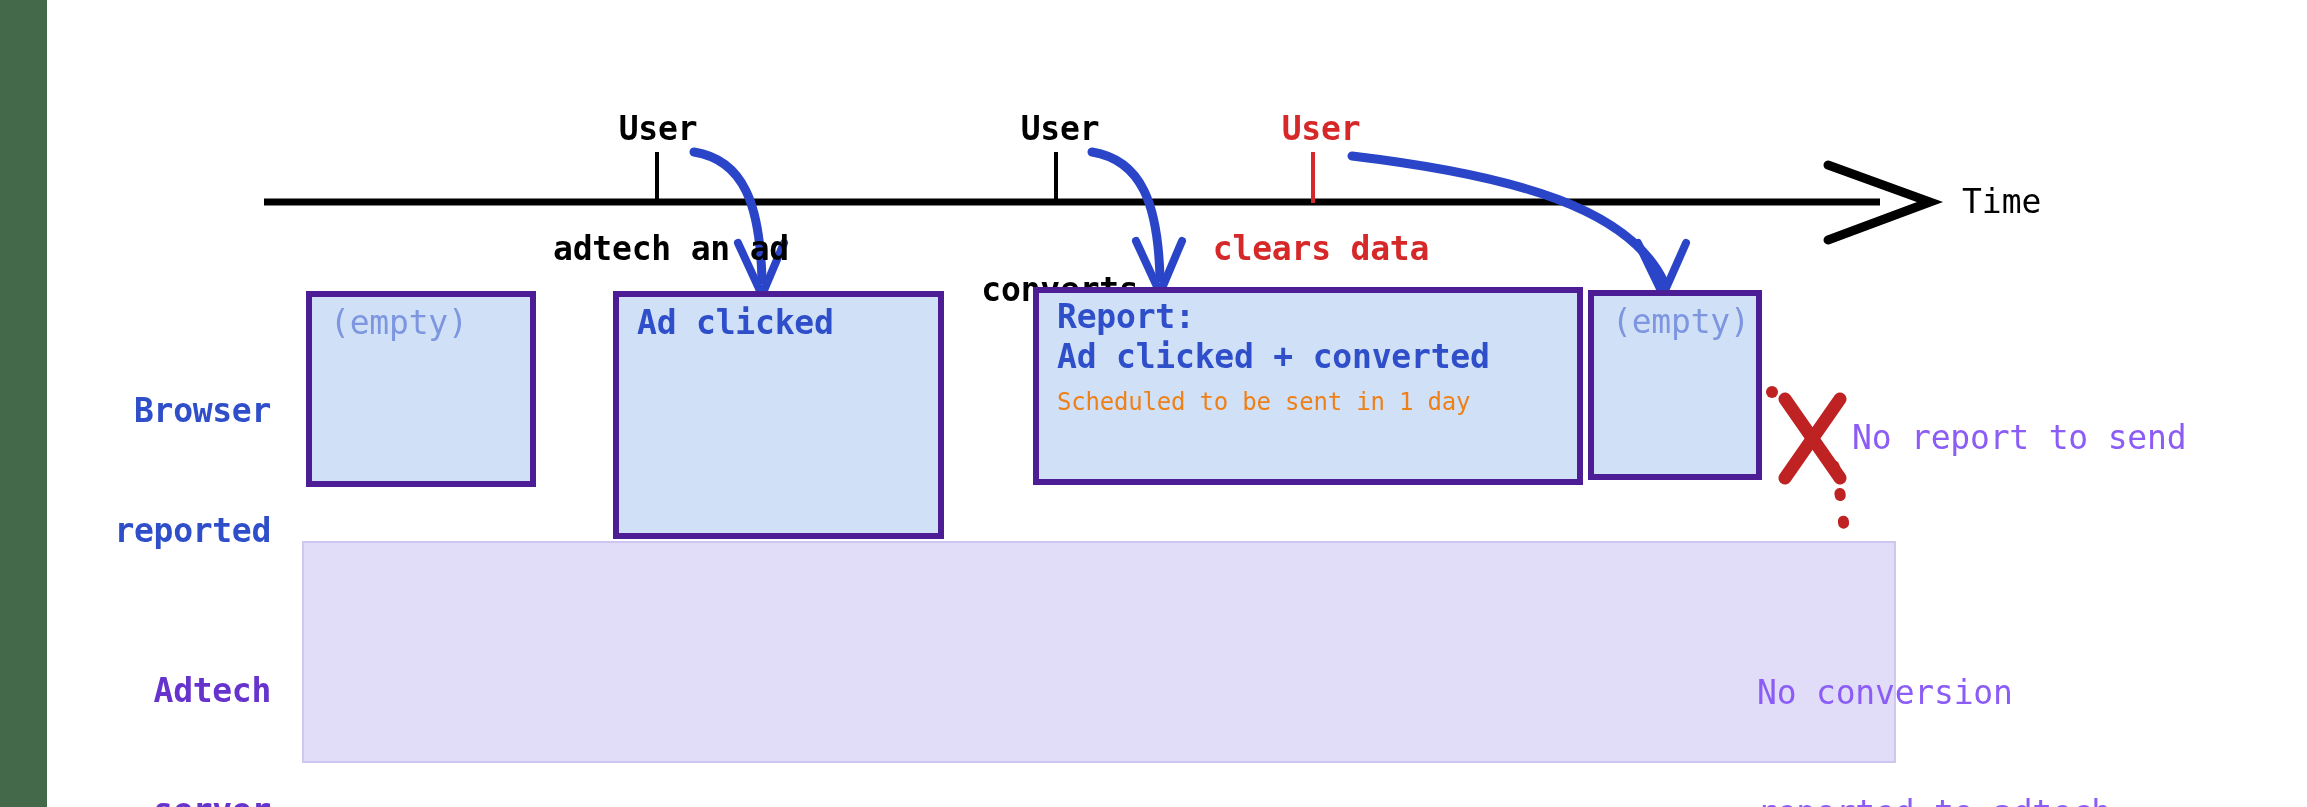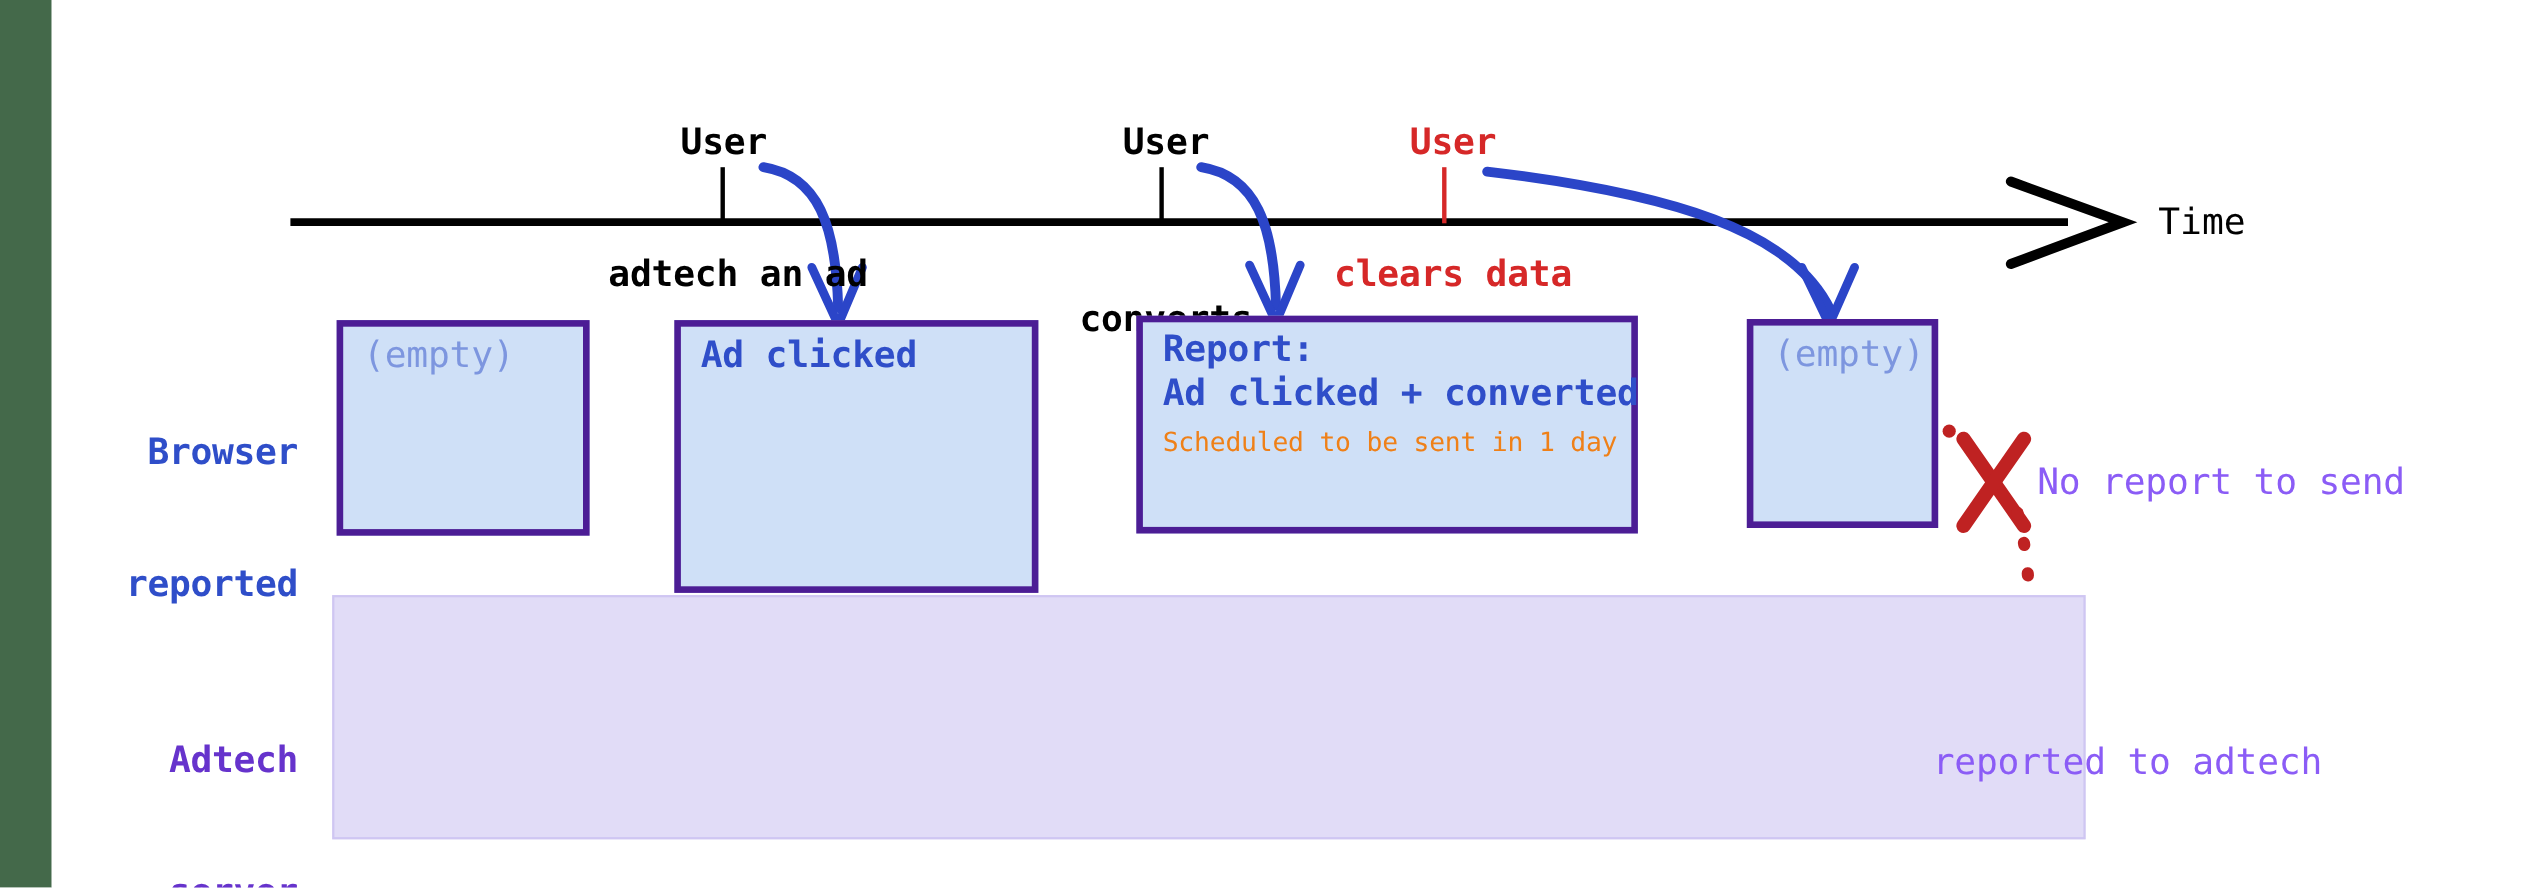--- a/index.html
+++ b/index.html
@@ -190,21 +190,21 @@
   </div>
 
   <div class="store-box dim" style="left:306px; top:291px; width:230px; height:196px;">
     <span class="line1">(empty)</span>
   </div>
 
   <div class="store-box" style="left:613px; top:291px; width:331px; height:248px;">
     <span class="line1">Ad clicked</span>
   </div>
 
-  <div class="store-box report-box" style="left:1033px; top:287px; width:456px; height:198px;">
+  <div class="store-box report-box" style="left:1033px; top:287px; width:550px; height:198px;">
     <span class="r1">Report:</span>
     <span class="r2">Ad clicked + converted</span>
     <span class="r3">Scheduled to be sent in 1 day</span>
   </div>
 
   <div class="store-box dim" style="left:1588px; top:290px; width:174px; height:190px;">
     <span class="line1">(empty)</span>
   </div>
 
   <div class="txt row-label purple" style="left:86px; top:590px; width:185px;">
@@ -212,16 +212,17 @@
     <div>server</div>
   </div>
 
   <div class="server-box" style="left:302px; top:541px; width:1594px; height:222px;">
     <span style="position:absolute;left:18px;top:8px;font-size:30px;color:#6633cc;"></span>
   </div>
 
   <div class="anno-red" style="left:1852px; top:418px;">No report to send</div>
 
   <div class="anno-red" style="left:1757px; top:592px;">
+    <div>No conversion</div>
     <div>reported to adtech</div>
   </div>
 
 </div>
 
 </body></html>

